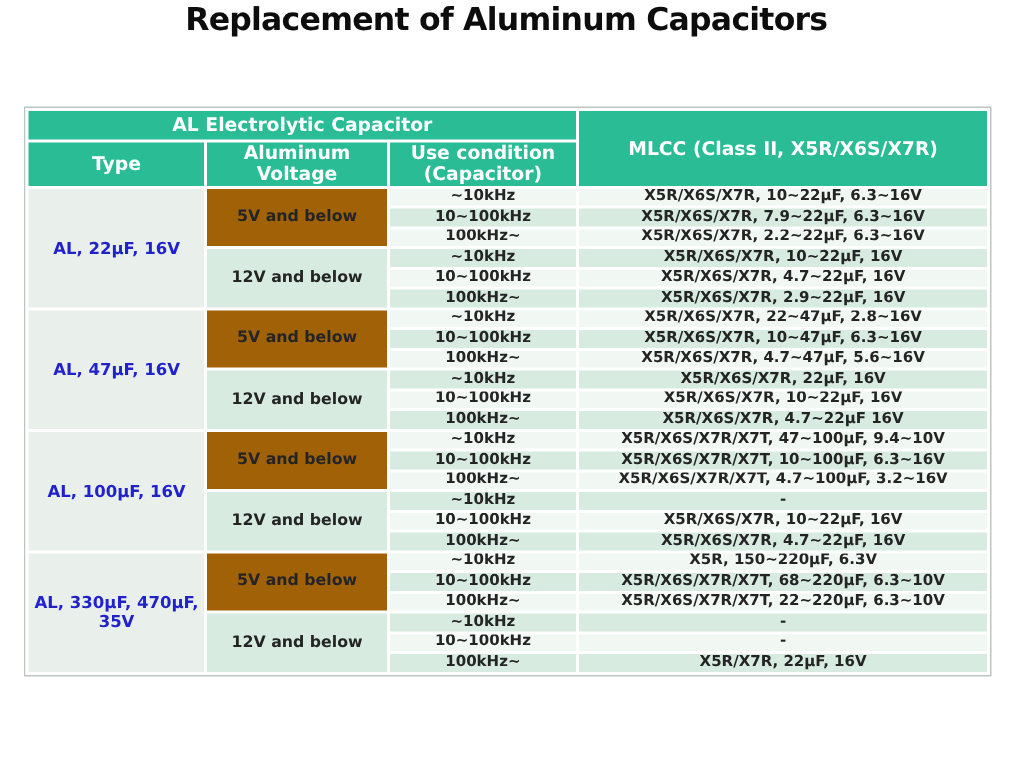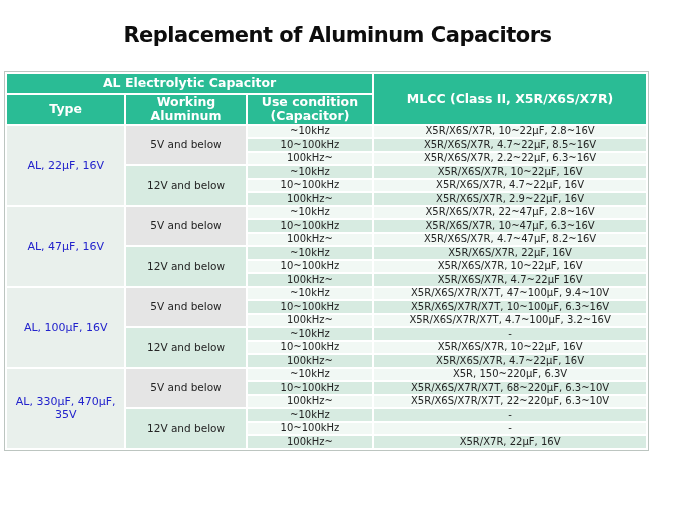--- a/index.html
+++ b/index.html
@@ -4,53 +4,53 @@
 <style>
   html,body{margin:0;padding:0;}
   body{
     width:675px;height:506px;background:#ffffff;
     font-family:"DejaVu Sans", sans-serif;
     position:relative;overflow:hidden;
   }
   .title{
     text-align:center;
     font-size:21px;font-weight:bold;color:#0d0d0d;
-    padding-top:23px;letter-spacing:-0.5px;
+    padding-top:1px;letter-spacing:-0.5px;
   }
   .table-wrap{
-    position:absolute;left:4px;top:71px;width:643px;
+    position:absolute;left:16px;top:71px;width:643px;
     border:1px solid #bcc5c0;background:#ffffff;
   }
   table{
     border-collapse:separate;border-spacing:2px;
     width:100%;table-layout:fixed;background:#ffffff;
   }
   col.c-type{width:117px;}
   col.c-volt{width:119px;}
   col.c-freq{width:124px;}
   col.c-mlcc{width:271px;}
   th{
     background:#2abc95;color:#ffffff;font-weight:bold;
     font-size:12.5px;text-align:center;vertical-align:middle;
     padding:0;line-height:1.15;
   }
   th.h1{height:19px;}
   th.h2{height:26px;}
   td{
-    font-size:10px;font-weight:normal;color:#242424;
+    font-size:10px;font-weight:bold;color:#242424;
     text-align:center;vertical-align:middle;
     height:11.5px;line-height:1.05;padding:0;
     white-space:nowrap;overflow:hidden;
   }
   td.type{
     background:#e9f0ec;color:#2222cc;font-size:11px;
     white-space:normal;line-height:1.2;
   }
   td.volt{font-size:10.5px;}
-  td.v5{background:#e5e5e5;}
+  td.v5{background:#a16207;}
   td.v12{background:#d7ebe1;}
   td.s0{background:#f1f8f4;}
   td.s1{background:#d7ebe1;}
 </style>
 </head>
 <body>
 
 <div class="page">
   <div class="title">Replacement of Aluminum Capacitors</div>
 
@@ -63,33 +63,33 @@
           <col class="c-mlcc">
       </colgroup>
 
       <tbody>
           <tr>
         <th class="h1" colspan="3">AL Electrolytic Capacitor</th>
         <th class="h-mlcc" rowspan="2">MLCC (Class II, X5R/X6S/X7R)</th>
       </tr>
       <tr>
         <th class="h2">Type</th>
-        <th class="h2">Working Aluminum</th>
+        <th class="h2">Aluminum Voltage</th>
         <th class="h2">Use condition (Capacitor)</th>
       </tr>
 
       <tr>
         <td rowspan="6" class="type">AL, 22μF, 16V</td>
         <td rowspan="3" class="volt v5">5V and below</td>
         <td class="freq s0">~10kHz</td>
-        <td class="mlcc s0">X5R/X6S/X7R, 10~22μF, 2.8~16V</td>
+        <td class="mlcc s0">X5R/X6S/X7R, 10~22μF, 6.3~16V</td>
       </tr>
       <tr>
         <td class="freq s1">10~100kHz</td>
-        <td class="mlcc s1">X5R/X6S/X7R, 4.7~22μF, 8.5~16V</td>
+        <td class="mlcc s1">X5R/X6S/X7R, 7.9~22μF, 6.3~16V</td>
       </tr>
       <tr>
         <td class="freq s0">100kHz~</td>
         <td class="mlcc s0">X5R/X6S/X7R, 2.2~22μF, 6.3~16V</td>
       </tr>
       <tr>
         <td rowspan="3" class="volt v12">12V and below</td>
         <td class="freq s1">~10kHz</td>
         <td class="mlcc s1">X5R/X6S/X7R, 10~22μF, 16V</td>
       </tr>
@@ -107,21 +107,21 @@
         <td rowspan="3" class="volt v5">5V and below</td>
         <td class="freq s0">~10kHz</td>
         <td class="mlcc s0">X5R/X6S/X7R, 22~47μF, 2.8~16V</td>
       </tr>
       <tr>
         <td class="freq s1">10~100kHz</td>
         <td class="mlcc s1">X5R/X6S/X7R, 10~47μF, 6.3~16V</td>
       </tr>
       <tr>
         <td class="freq s0">100kHz~</td>
-        <td class="mlcc s0">X5R/X6S/X7R, 4.7~47μF, 8.2~16V</td>
+        <td class="mlcc s0">X5R/X6S/X7R, 4.7~47μF, 5.6~16V</td>
       </tr>
       <tr>
         <td rowspan="3" class="volt v12">12V and below</td>
         <td class="freq s1">~10kHz</td>
         <td class="mlcc s1">X5R/X6S/X7R, 22μF, 16V</td>
       </tr>
       <tr>
         <td class="freq s0">10~100kHz</td>
         <td class="mlcc s0">X5R/X6S/X7R, 10~22μF, 16V</td>
       </tr>

